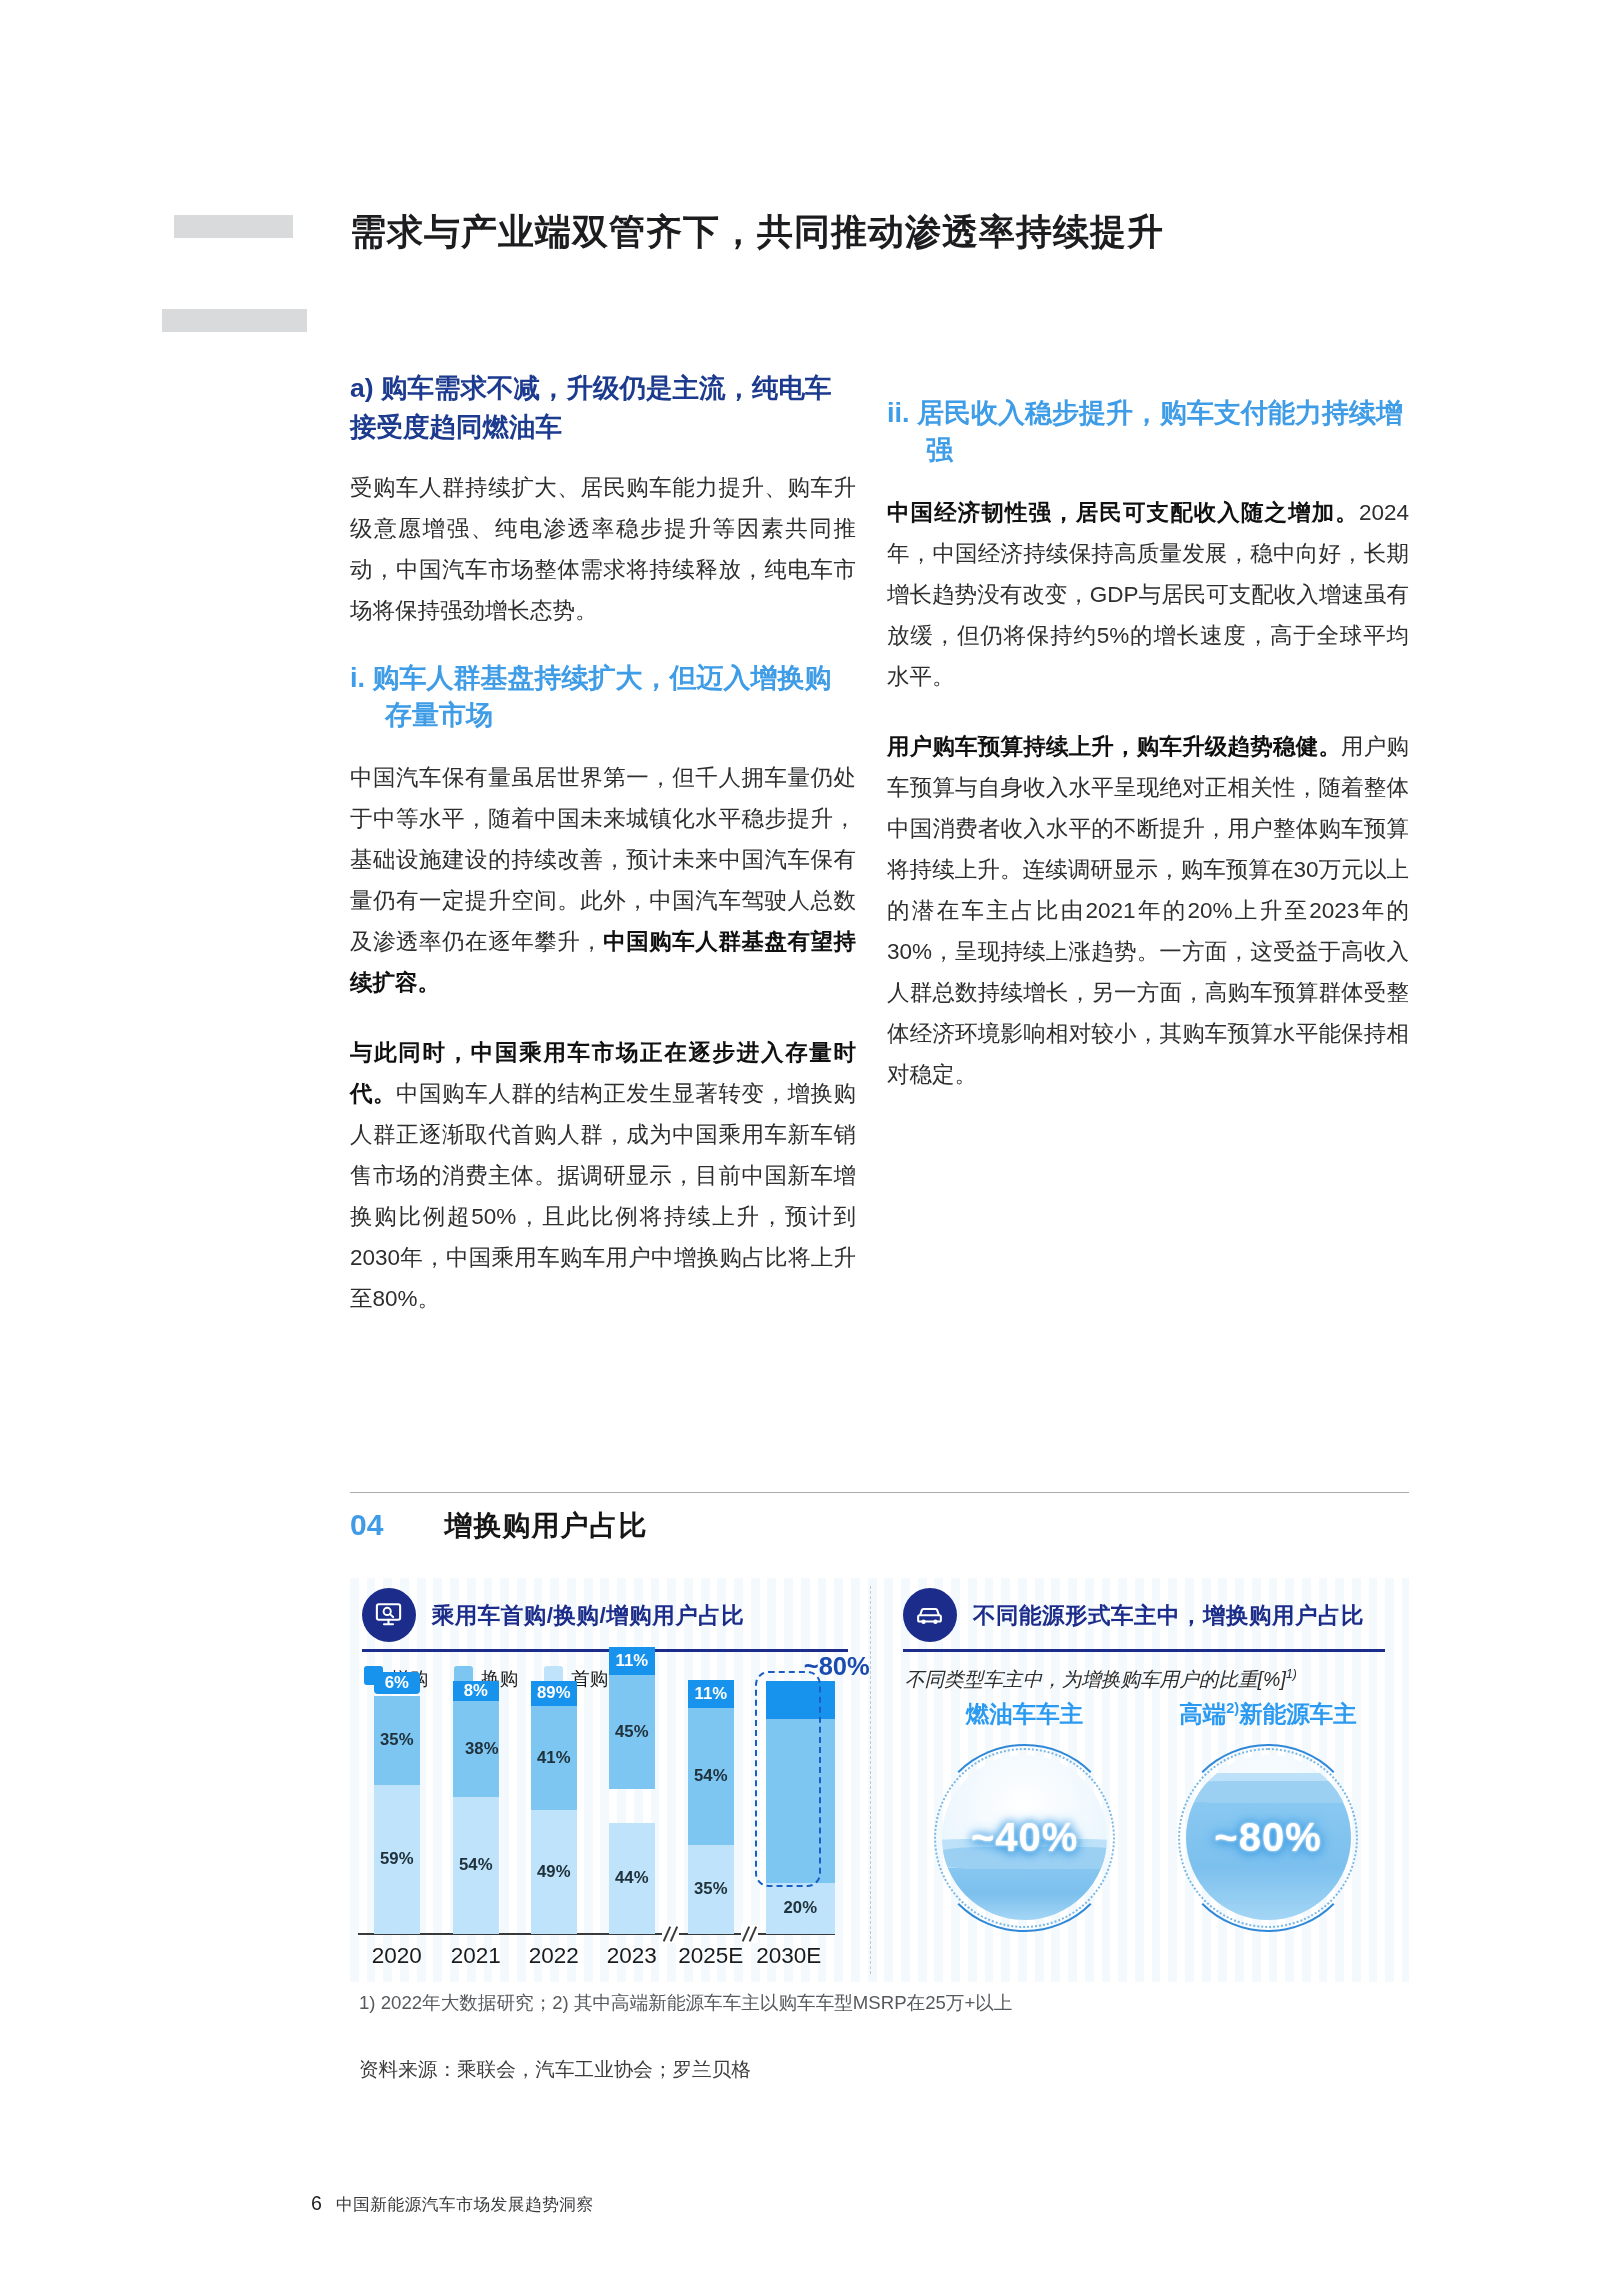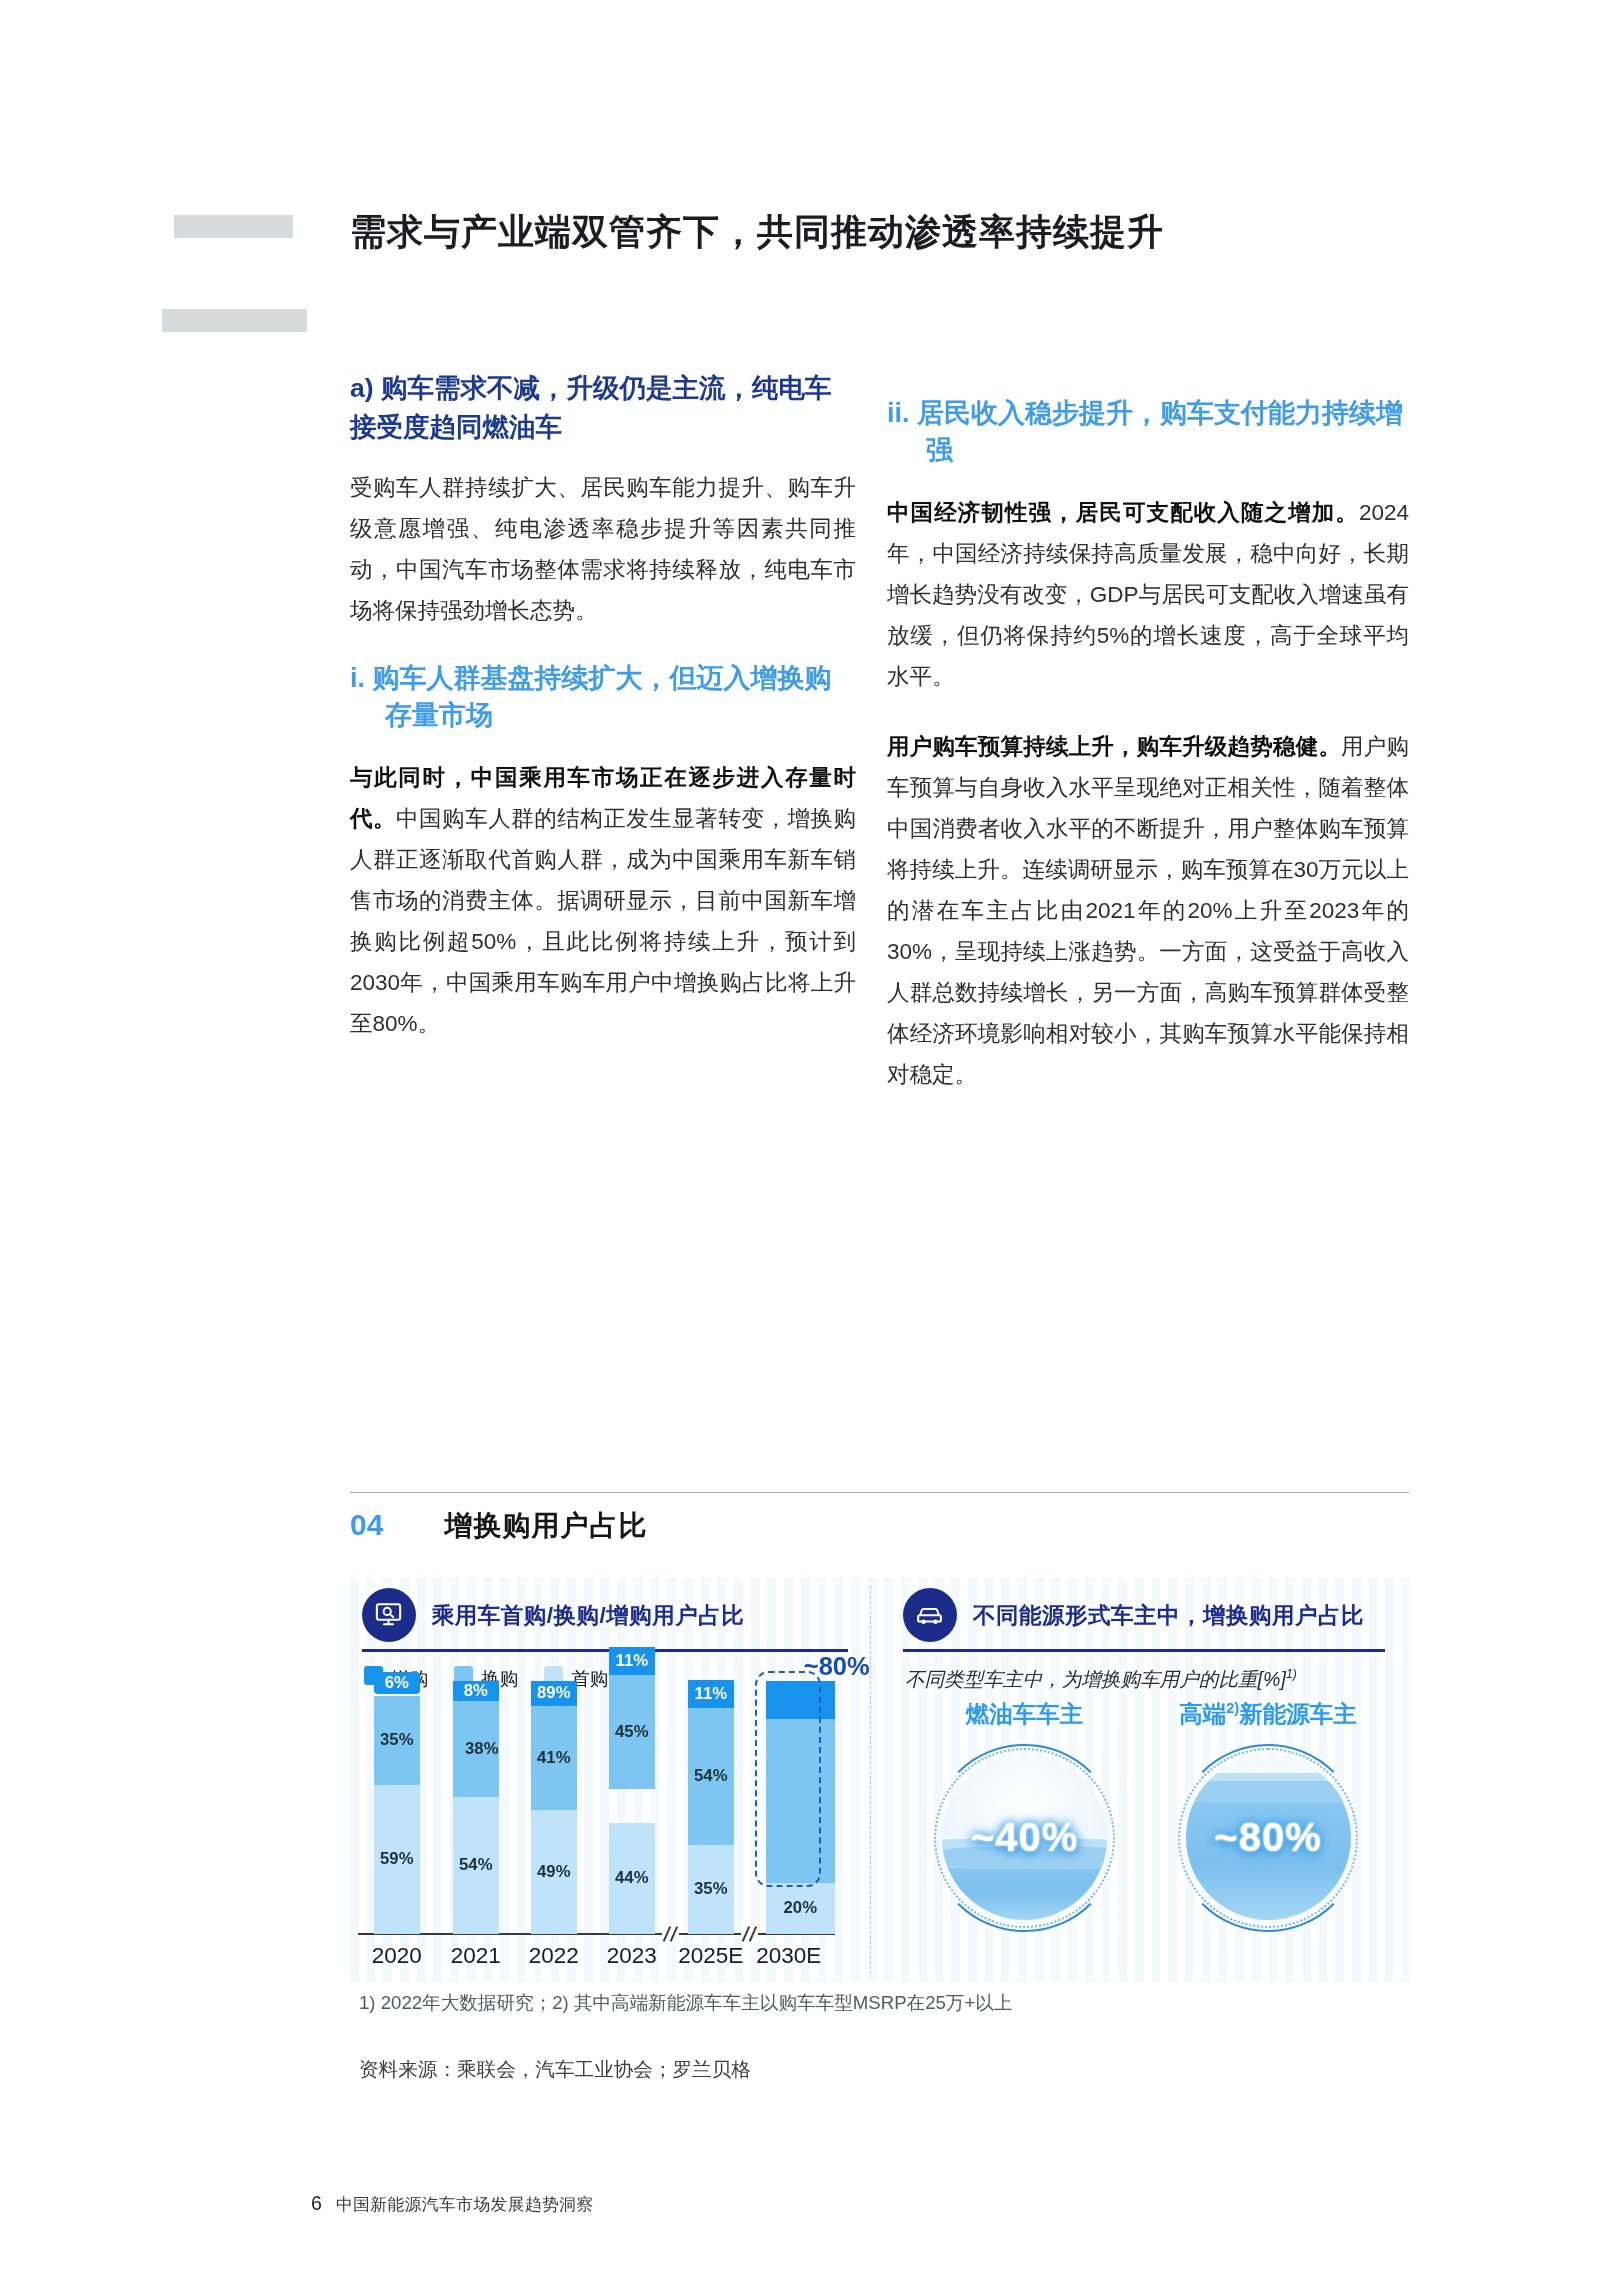--- a/index.html
+++ b/index.html
@@ -96,20 +96,21 @@
 
   <div class="gray-bar bar1"></div>
   <div class="gray-bar bar2"></div>
 
   <div class="page-title">需求与产业端双管齐下，共同推动渗透率持续提升</div>
 
   <div class="col col-left">
     <div class="h-a">a) 购车需求不减，升级仍是主流，纯电车接受度趋同燃油车</div>
     <p>受购车人群持续扩大、居民购车能力提升、购车升级意愿增强、纯电渗透率稳步提升等因素共同推动，中国汽车市场整体需求将持续释放，纯电车市场将保持强劲增长态势。</p>
     <div class="h-sub">i. 购车人群基盘持续扩大，但迈入增换购存量市场</div>
+    <p><span>中国汽车保有量虽居世界第一，但千人拥车量仍处于中等水平，随着中国未来城镇化水平稳步提升，基础设施建设的持续改善，预计未来中国汽车保有量仍有一定提升空间。此外，中国汽车驾驶人总数及渗透率仍在逐年攀升，</span><span class="bd">中国购车人群基盘有望持续扩容。</span></p>
     <p><span class="bd">与此同时，中国乘用车市场正在逐步进入存量时代。</span><span>中国购车人群的结构正发生显著转变，增换购人群正逐渐取代首购人群，成为中国乘用车新车销售市场的消费主体。据调研显示，目前中国新车增换购比例超50%，且此比例将持续上升，预计到2030年，中国乘用车购车用户中增换购占比将上升至80%。</span></p>
   </div>
 
   <div class="col col-right">
     <div class="h-sub" style="padding-left:39px;text-indent:-39px;margin-top:25.5px">ii. 居民收入稳步提升，购车支付能力持续增强</div>
     <p><span class="bd">中国经济韧性强，居民可支配收入随之增加。</span><span>2024年，中国经济持续保持高质量发展，稳中向好，长期增长趋势没有改变，GDP与居民可支配收入增速虽有放缓，但仍将保持约5%的增长速度，高于全球平均水平。</span></p>
     <p><span class="bd">用户购车预算持续上升，购车升级趋势稳健。</span><span>用户购车预算与自身收入水平呈现绝对正相关性，随着整体中国消费者收入水平的不断提升，用户整体购车预算将持续上升。连续调研显示，购车预算在30万元以上的潜在车主占比由2021年的20%上升至2023年的30%，呈现持续上涨趋势。一方面，这受益于高收入人群总数持续增长，另一方面，高购车预算群体受整体经济环境影响相对较小，其购车预算水平能保持相对稳定。</span></p>
   </div>
 
   <div class="fig-divider"></div>

